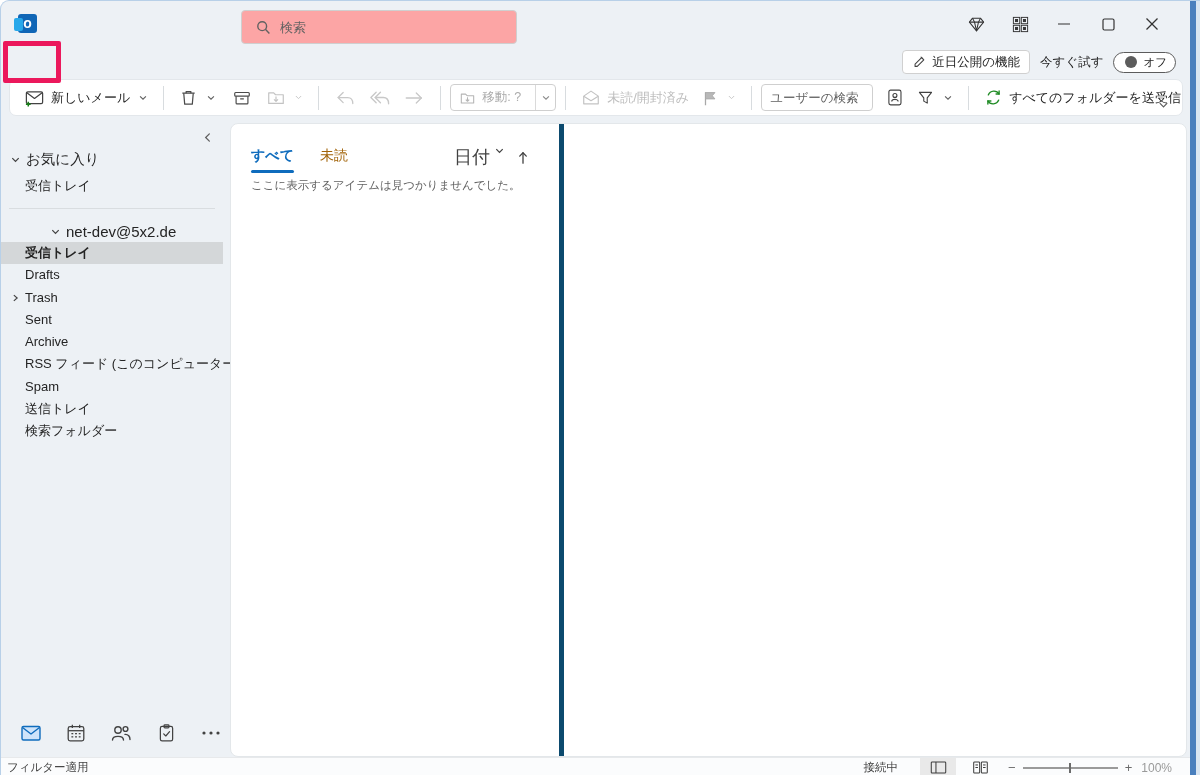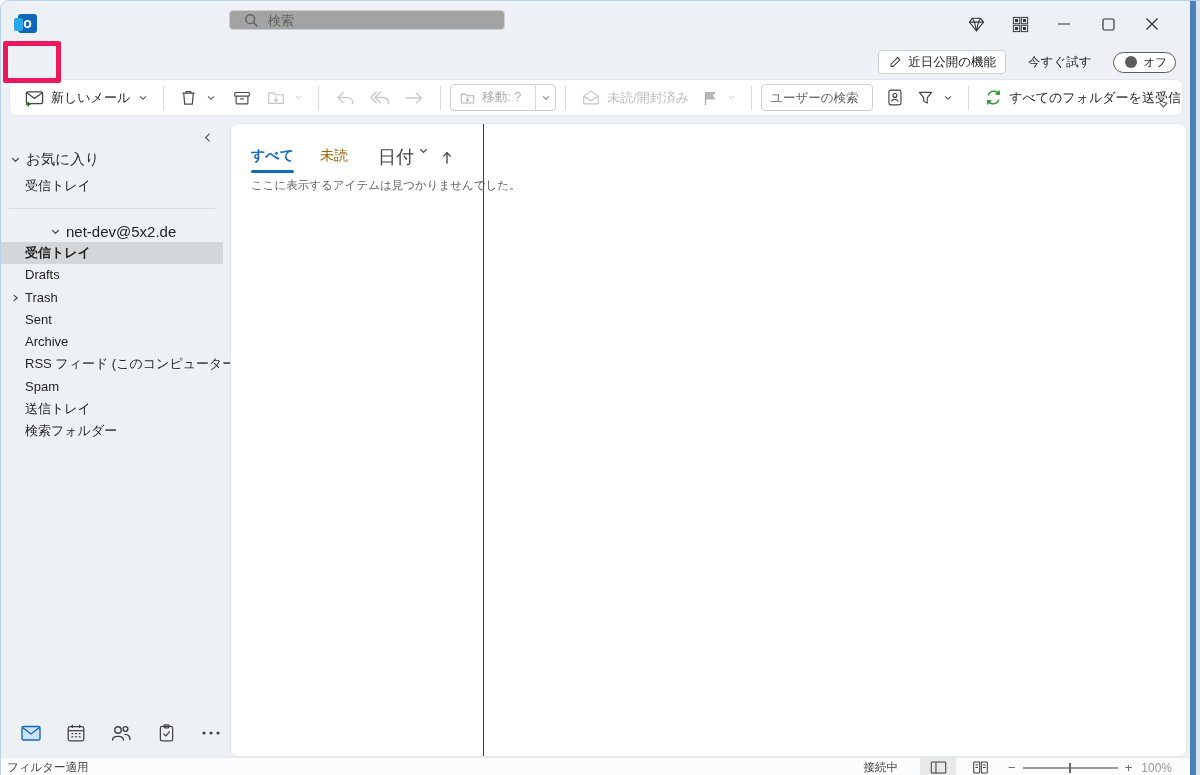--- a/index.html
+++ b/index.html
@@ -13,38 +13,38 @@
   
   #edge-blue { position:absolute; left:1189px; top:0; width:6px; height:775px; background:#4a7fbd; z-index:50; }
   #edge-light{ position:absolute; left:1195px; top:0; width:5px; height:775px; background:#d9e5f1; z-index:50; }
 
   
   .titlebar { position:absolute; left:0; top:0; width:1189px; height:46px; }
   .app-logo { position:absolute; left:13px; top:11px; width:23px; height:23px; }
   .logo-sq { position:absolute; left:4px; top:2px; width:19px; height:19px; background:#1066b6; border-radius:3px;
      color:#fff; font-weight:bold; font-size:14px; text-align:center; line-height:19px; }
   .logo-bar{ position:absolute; left:0; top:6px; width:9px; height:13px; background:#28a8ea; border-radius:2px; }
-  .search-box { position:absolute; left:228px; top:9px; width:276px; height:20px; background:#a3a3a3;
+  .search-box { position:absolute; left:240px; top:9px; width:276px; height:34px; background:#fca5a5;
      border:1px solid #cfcfcf; border-radius:4px; display:flex; align-items:center; padding-left:14px; gap:9px; }
   .search-box input { border:none; outline:none; background:transparent; font-size:13px; color:#424242; width:200px;
      font-family:inherit; }
   .search-box input::placeholder { color:#616161; }
   .tb-icons { position:absolute; right:16px; top:0; height:46px; display:flex; align-items:center; }
   .tb-btn { width:44px; height:46px; display:flex; align-items:center; justify-content:center; color:#333; cursor:pointer; }
 
   
   .menubar { position:absolute; left:0; top:46px; width:1189px; height:30px; display:flex; align-items:center; }
   .menu-items { display:flex; align-items:center; margin-left:12px; gap:24px; }
   .menu-item { font-size:13.5px; color:#252525; cursor:pointer; position:relative; line-height:28px; }
   .menu-item.active { font-weight:bold; }
   .menu-item.active::after { content:""; position:absolute; left:-2px; right:-2px; bottom:1px; height:2.5px;
      background:#0e6ab2; border-radius:2px; }
   .annotation-box { position:absolute; left:2px; top:-6px; width:58px; height:42px;
      border:5px solid #eb185c; border-radius:2px; z-index:40; pointer-events:none; }
-  .menu-right { position:absolute; right:14px; top:0; height:30px; display:flex; align-items:center; gap:22px; }
+  .menu-right { position:absolute; right:14px; top:0; height:30px; display:flex; align-items:center; gap:10px; }
   .coming-soon { display:flex; align-items:center; gap:6px; background:#fff; border:1px solid #d0d0d0;
      border-radius:4px; height:24px; padding:0 9px; font-size:12.5px; color:#242424; cursor:pointer; }
   .try-now { font-size:12.5px; color:#242424; cursor:pointer; }
   .toggle { display:flex; align-items:center; gap:6px; border:1.5px solid #5c5c5c; border-radius:11px;
      height:21px; padding:0 8px 0 11px; cursor:pointer; background:#fff; }
   .toggle-knob { width:12px; height:12px; border-radius:50%; background:#5c5c5c; }
   .toggle-label { font-size:11.5px; color:#242424; }
 
   
   .ribbon { position:absolute; left:8px; top:78px; width:1174px; height:37px; background:#fff;
@@ -87,21 +87,21 @@
   
   .nav-rail { position:absolute; left:0; bottom:4px; width:222px; height:40px; display:flex; align-items:center;
      padding-left:18px; gap:21px; }
   .nav-btn { width:26px; height:26px; display:flex; align-items:center; justify-content:center; cursor:pointer;
      color:#424242; }
   .nav-btn.active { color:#0f6cbd; }
 
   
   .main-panel { position:absolute; left:229px; top:122px; width:957px; height:634px; background:#fff;
      border:1px solid #e3e7ea; border-radius:8px; }
-  .list-pane { position:absolute; left:0; top:0; width:253px; height:632px; border-right:1px solid #0c4a6e; }
+  .list-pane { position:absolute; left:0; top:0; width:333px; height:632px; border-right:5px solid #0c4a6e; }
   .tabs-row { position:absolute; left:20px; right:16px; top:20px; height:26px; display:flex; align-items:center; }
   .tab { font-size:14px; color:#a16207; margin-right:26px; cursor:pointer; position:relative; padding-bottom:3px; }
   .tab.active { color:#0f6cbd; font-weight:bold; }
   .tab.active::after { content:""; position:absolute; left:0; right:0; bottom:-5px; height:3px; background:#0f6cbd;
      border-radius:2px; }
   .sort-group { position:absolute; right:14px; top:0; height:26px; display:flex; align-items:center; gap:12px; }
   .sort-btn { display:flex; align-items:flex-start; gap:4px; font-size:18px; color:#424242; cursor:pointer; }
   .empty-text { position:absolute; left:20px; top:54px; font-size:11.5px; color:#616161; white-space:nowrap; }
 
   

